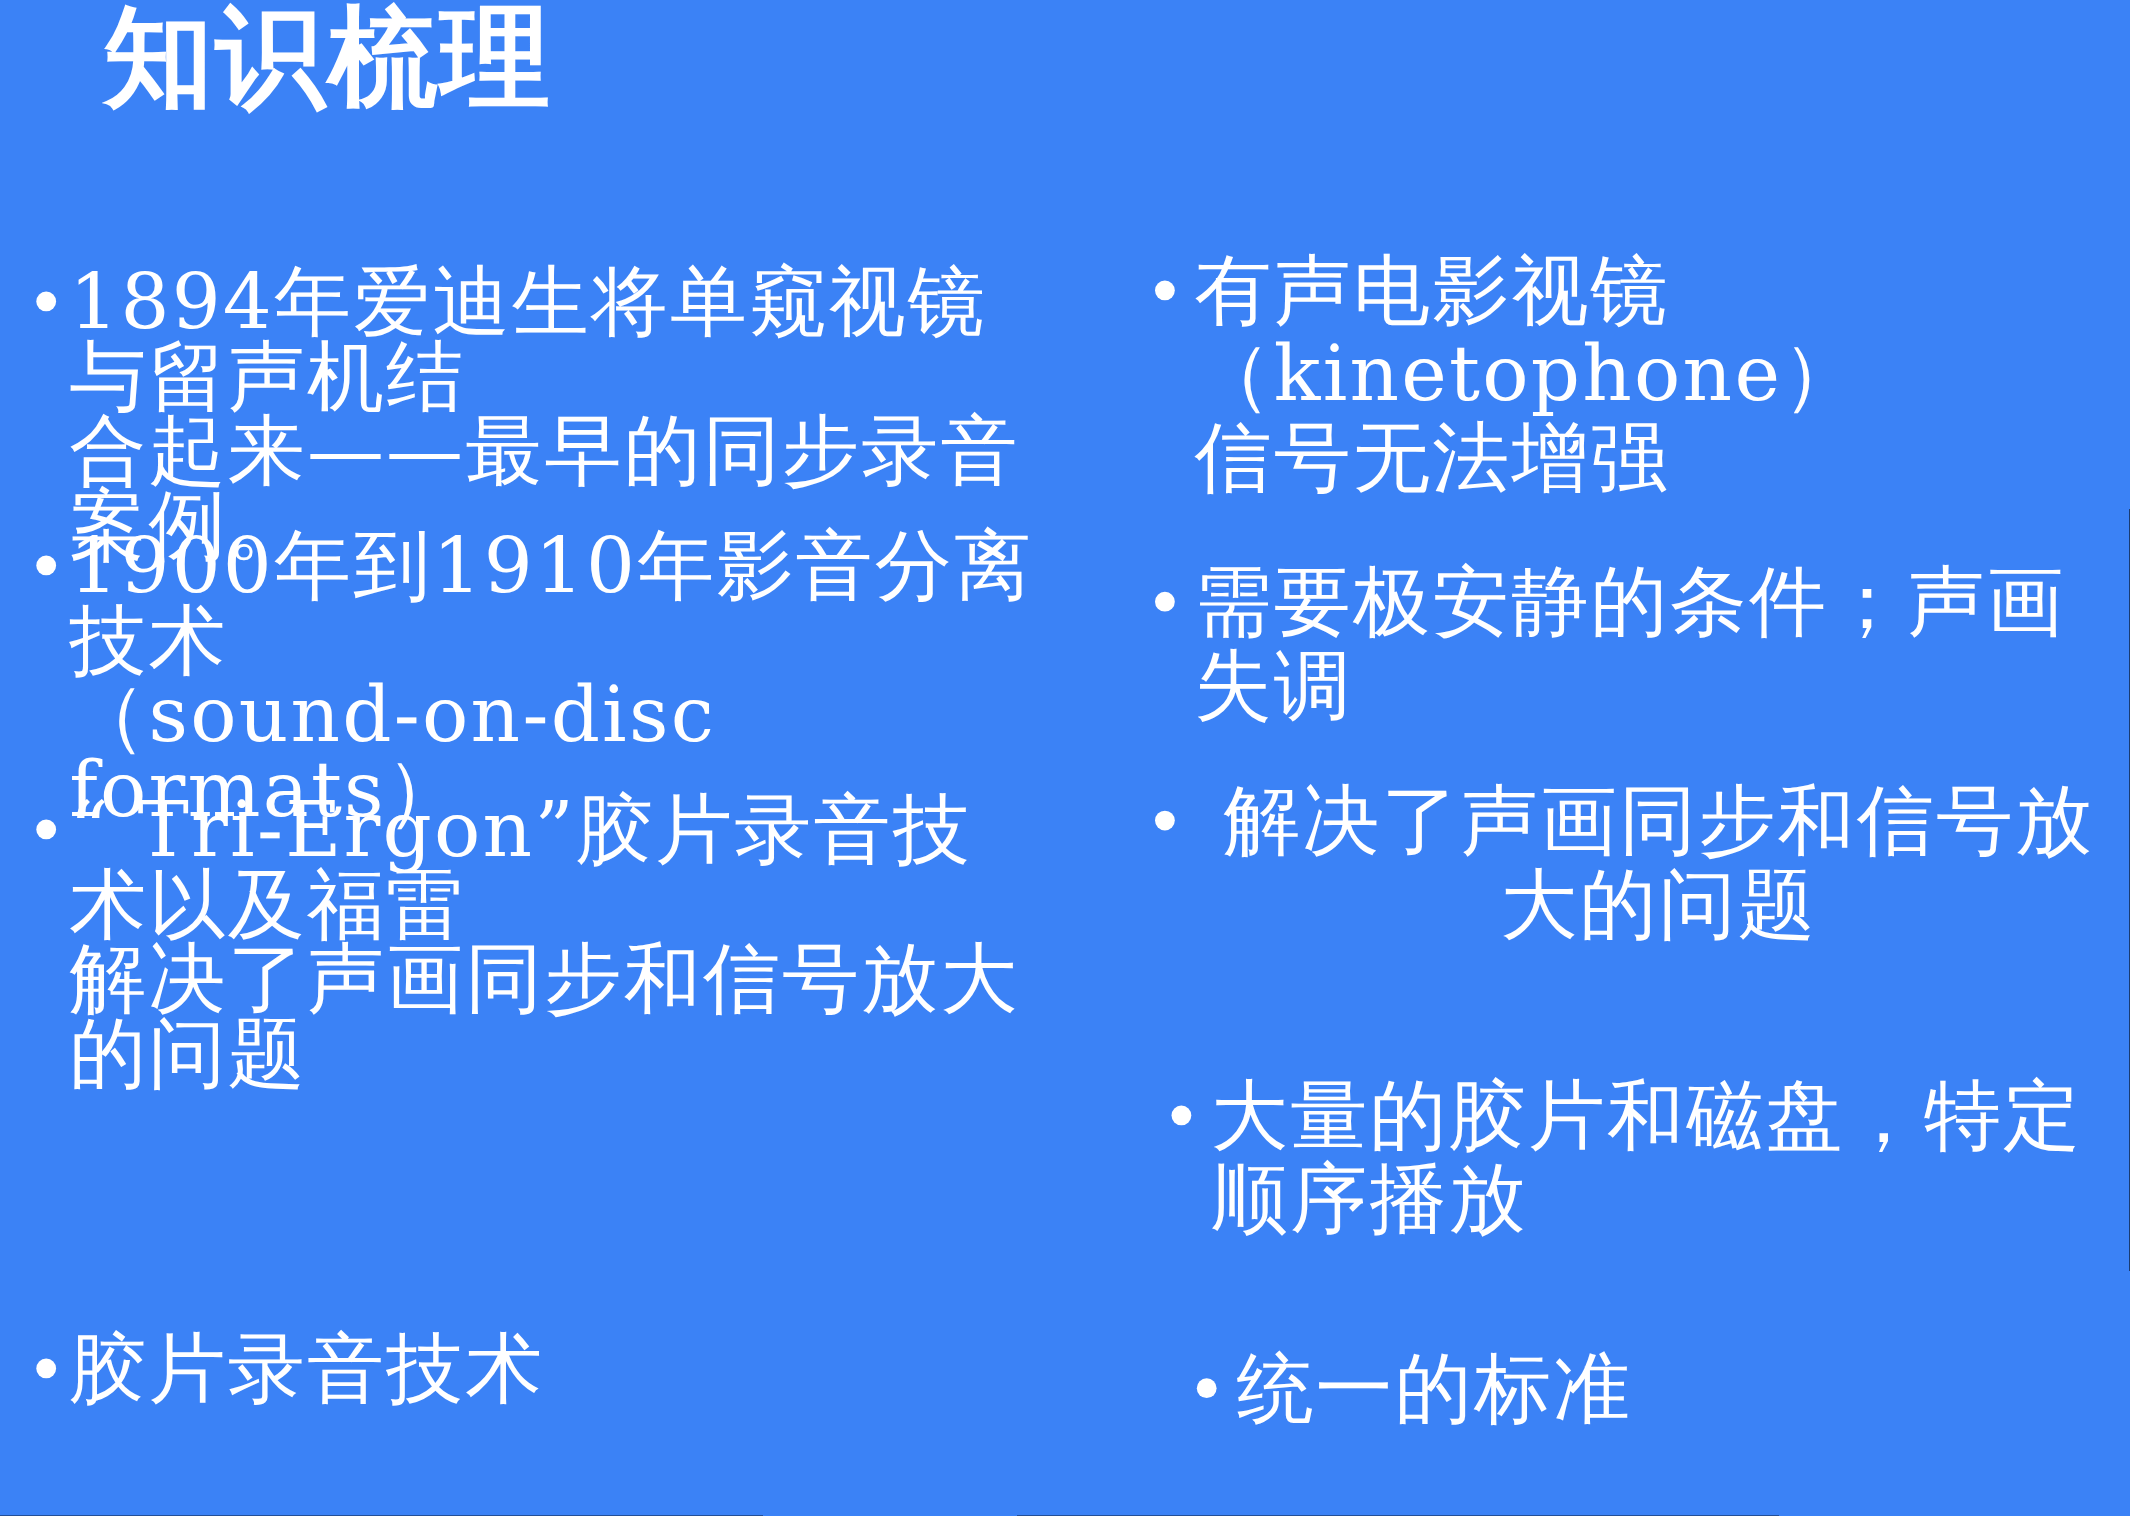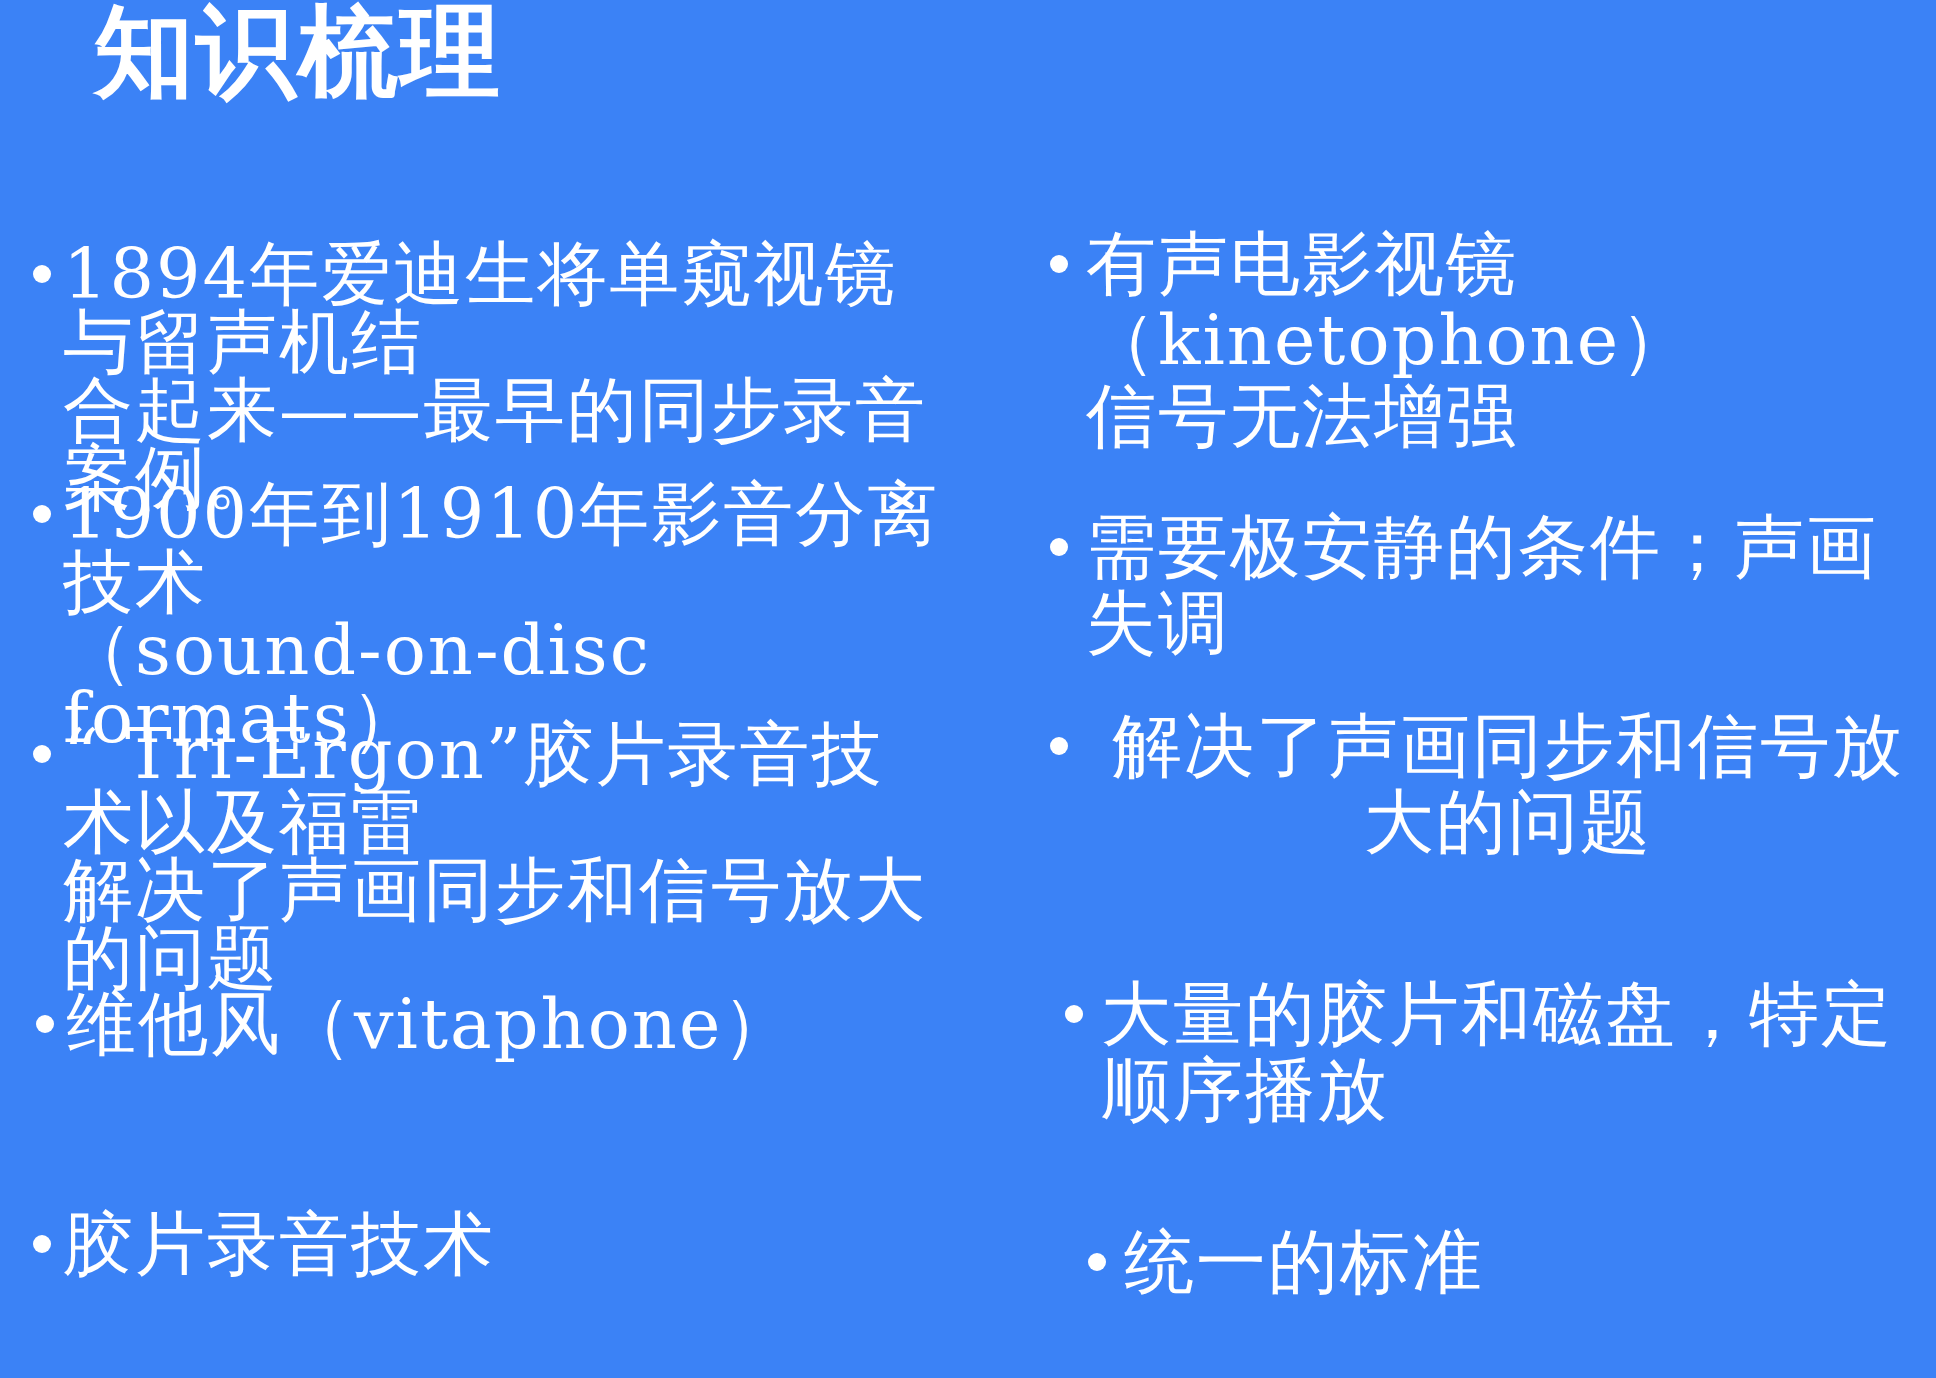--- a/index.html
+++ b/index.html
@@ -85,24 +85,20 @@
     <div class="bullet-text">1900年到1910年影音分离技术
 （sound-on-disc formats）</div>
   </div>
 
   <div id="item-l3" class="bullet-item col-left">
     <span class="bullet-marker"></span>
     <div class="bullet-text">“ Tri-Ergon”胶片录音技术以及福雷
 解决了声画同步和信号放大的问题</div>
   </div>
 
-  <div id="item-l4" class="bullet-item col-left">
-    <span class="bullet-marker"></span>
-    <div class="bullet-text">维他风（vitaphone）</div>
-  </div>
 
   <div id="item-l5" class="bullet-item col-left">
     <span class="bullet-marker"></span>
     <div class="bullet-text">胶片录音技术</div>
   </div>
 
   <div id="item-r1" class="bullet-item col-right">
     <span class="bullet-marker"></span>
     <div class="bullet-text">有声电影视镜（kinetophone）
 信号无法增强</div>

